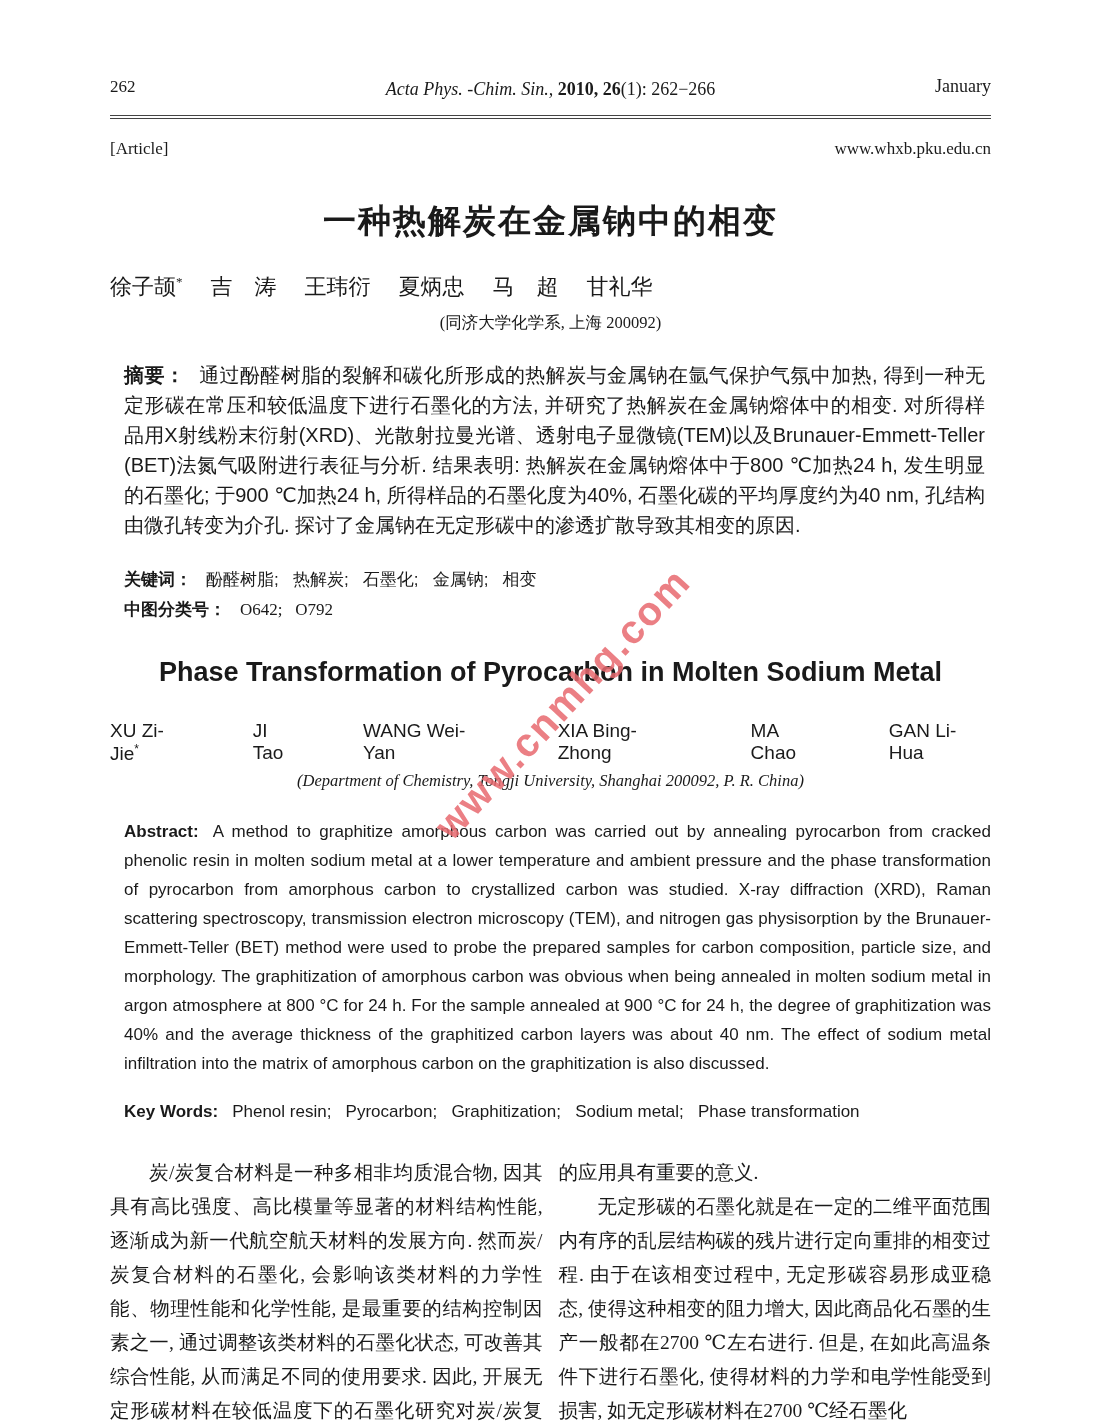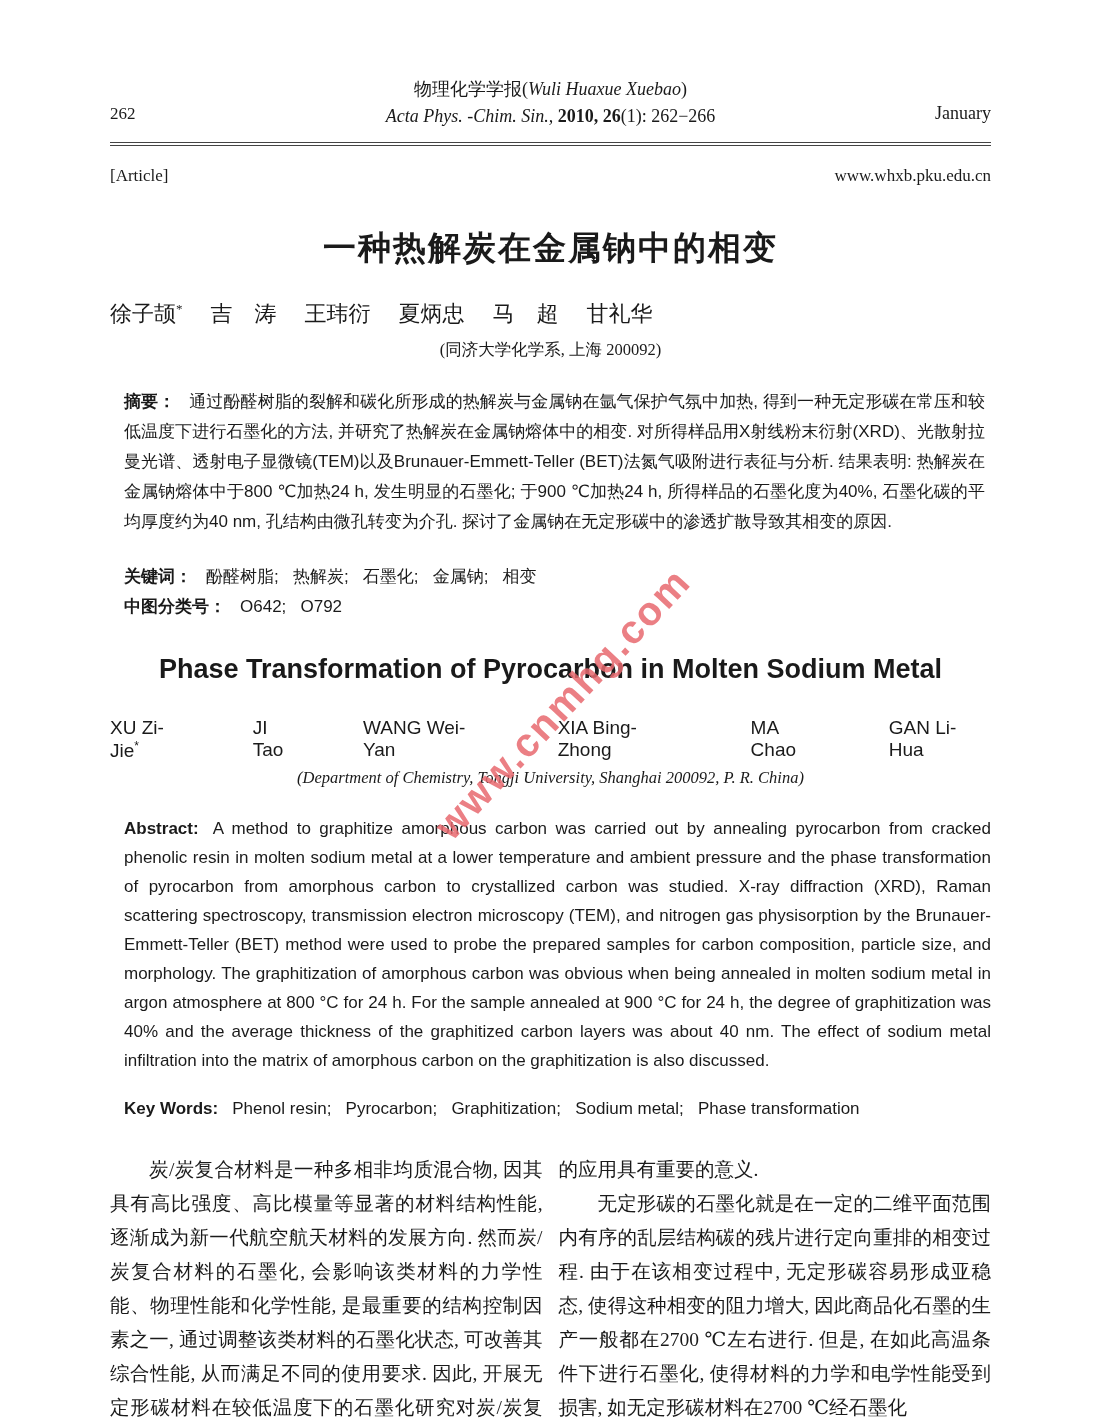--- a/index.html
+++ b/index.html
@@ -23,27 +23,27 @@
   .hdr-right { font-size: 18px; text-align: right; padding-bottom: 6px; }
   .rule-double { margin-top: 12px; height: 4px; border-top: 1.5px solid #444; border-bottom: 1.5px solid #444; }
   .hdr-row2 { display: flex; justify-content: space-between; margin-top: 20px; font-size: 17px; }
 
   
   .title-cn { margin-top: 40px; text-align: center; font-family: Liberation Mono, monospace; font-weight: bold; font-size: 33px; letter-spacing: 2px; }
   .authors-row { display: flex; justify-content: flex-start; gap: 28px; margin-top: 28px; font-size: 22px; }
   .authors-row .sup { font-size: 13px; vertical-align: super; }
   .affil-cn { text-align: center; margin-top: 10px; font-size: 16.5px; }
 
-  .abs-cn { margin: 26px 6px 0 14px; font-size: 17px; line-height: 30px; text-align: justify;
+  .abs-cn { margin: 26px 6px 0 14px; font-size: 20px; line-height: 30px; text-align: justify;
             font-family: "Liberation Sans", "DejaVu Sans", sans-serif; }
   .lbl { font-weight: bold; margin-right: 14px; }
   .kw-line { margin: 28px 6px 0 14px; font-size: 17px; white-space: pre-wrap;
              font-family: "Liberation Sans", "DejaVu Sans", sans-serif; }
   .clc-line { margin: 7px 6px 0 14px; font-size: 17px; white-space: pre-wrap;
-              font-family: Liberation Sans, sans-serif; }
+              font-family: Liberation Serif, serif; }
 
   
   .title-en { margin-top: 36px; text-align: center; font-family: "Liberation Sans", "DejaVu Sans", sans-serif; font-weight: bold; font-size: 27px; }
   .authors-en { display: flex; justify-content: center; gap: 60px; margin-top: 32px; font-size: 19px;
                 font-family: "Liberation Sans", "DejaVu Sans", sans-serif; }
   .authors-en .sup { font-size: 12px; vertical-align: super; }
   .affil-en { text-align: center; margin-top: 6px; font-size: 16.5px; font-style: italic; }
 
   .abs-en { margin: 26px 0 0 14px; font-size: 17px; line-height: 29px; text-align: justify;
             font-family: "Liberation Sans", "DejaVu Sans", sans-serif; }
@@ -74,21 +74,20 @@
 </style>
 </head>
 <body>
 
 <div class="page">
   <div class="content">
 
     <div class="hdr">
       <div class="hdr-left">262</div>
       <div class="hdr-center">
-        <div><span>物理化学学报(</span><i>Wuli Huaxue Xuebao</i><span>)</span></div>
         <div><i>Acta Phys. -Chim. Sin., </i><b>2010, 26</b><span>(1): 262−266</span></div>
       </div>
       <div class="hdr-right">January</div>
     </div>
 
     <div class="rule-double"></div>
 
     <div class="hdr-row2">
       <span>[Article]</span>
       <span>www.whxb.pku.edu.cn</span>

